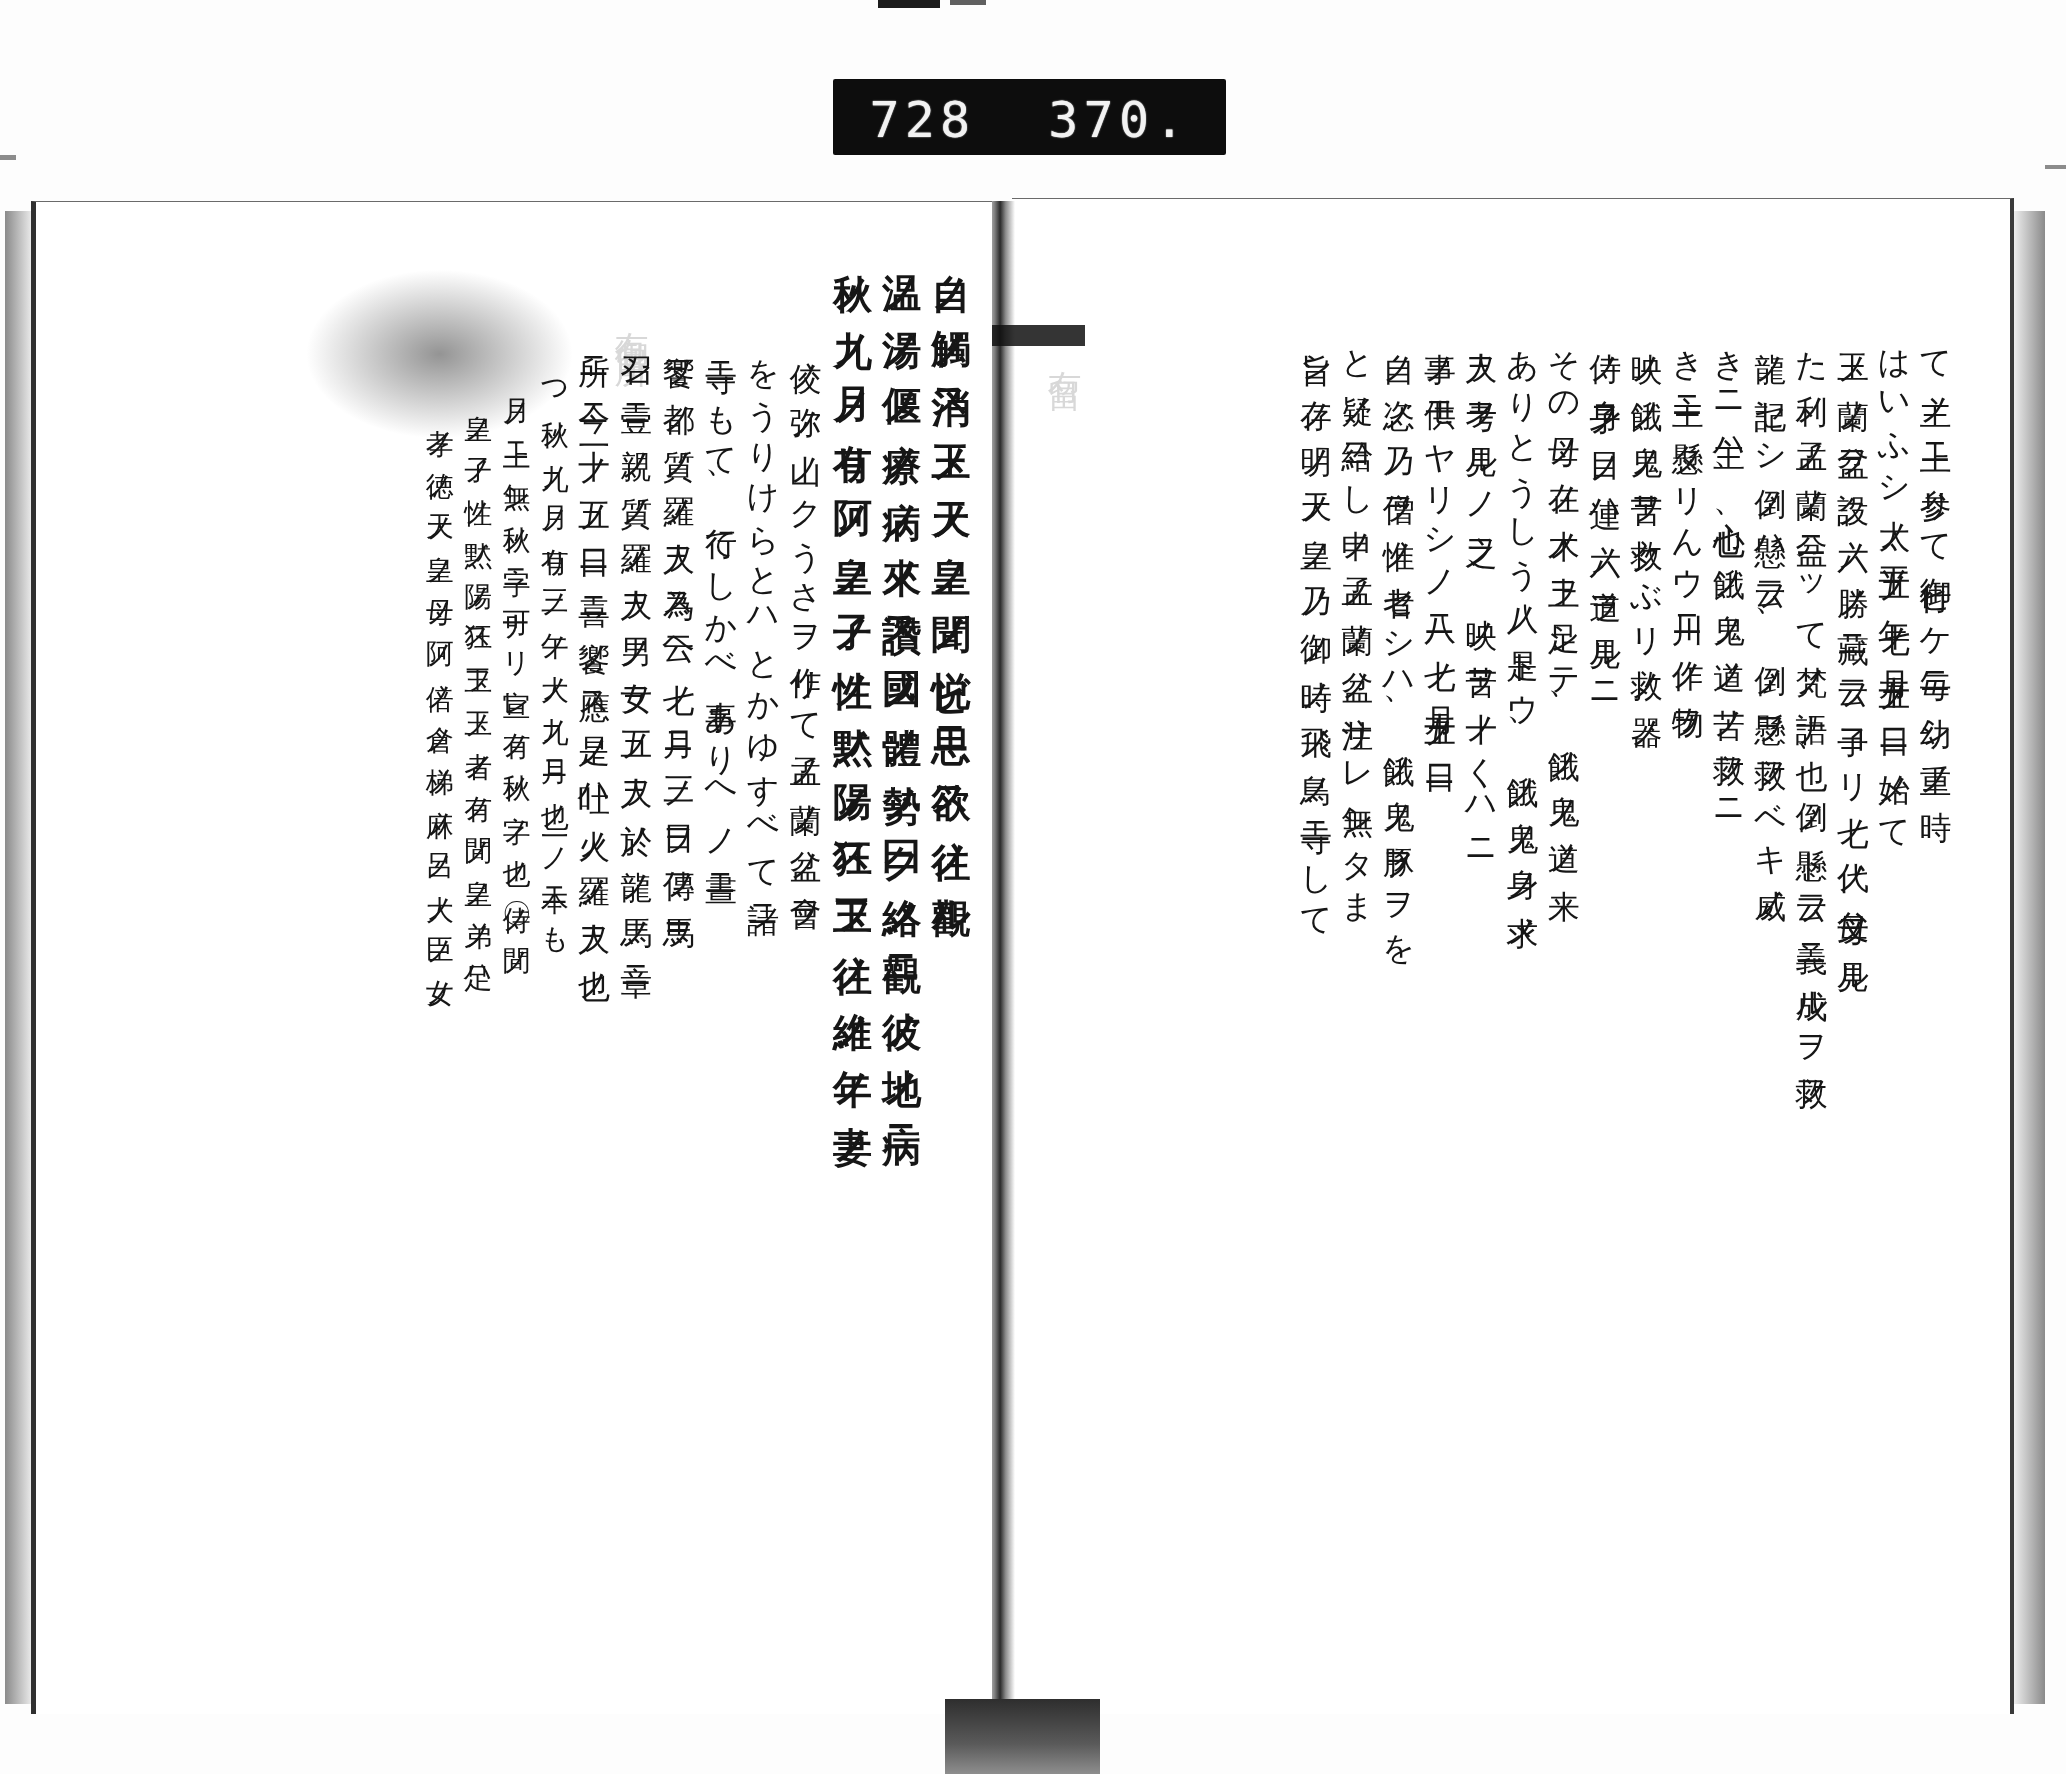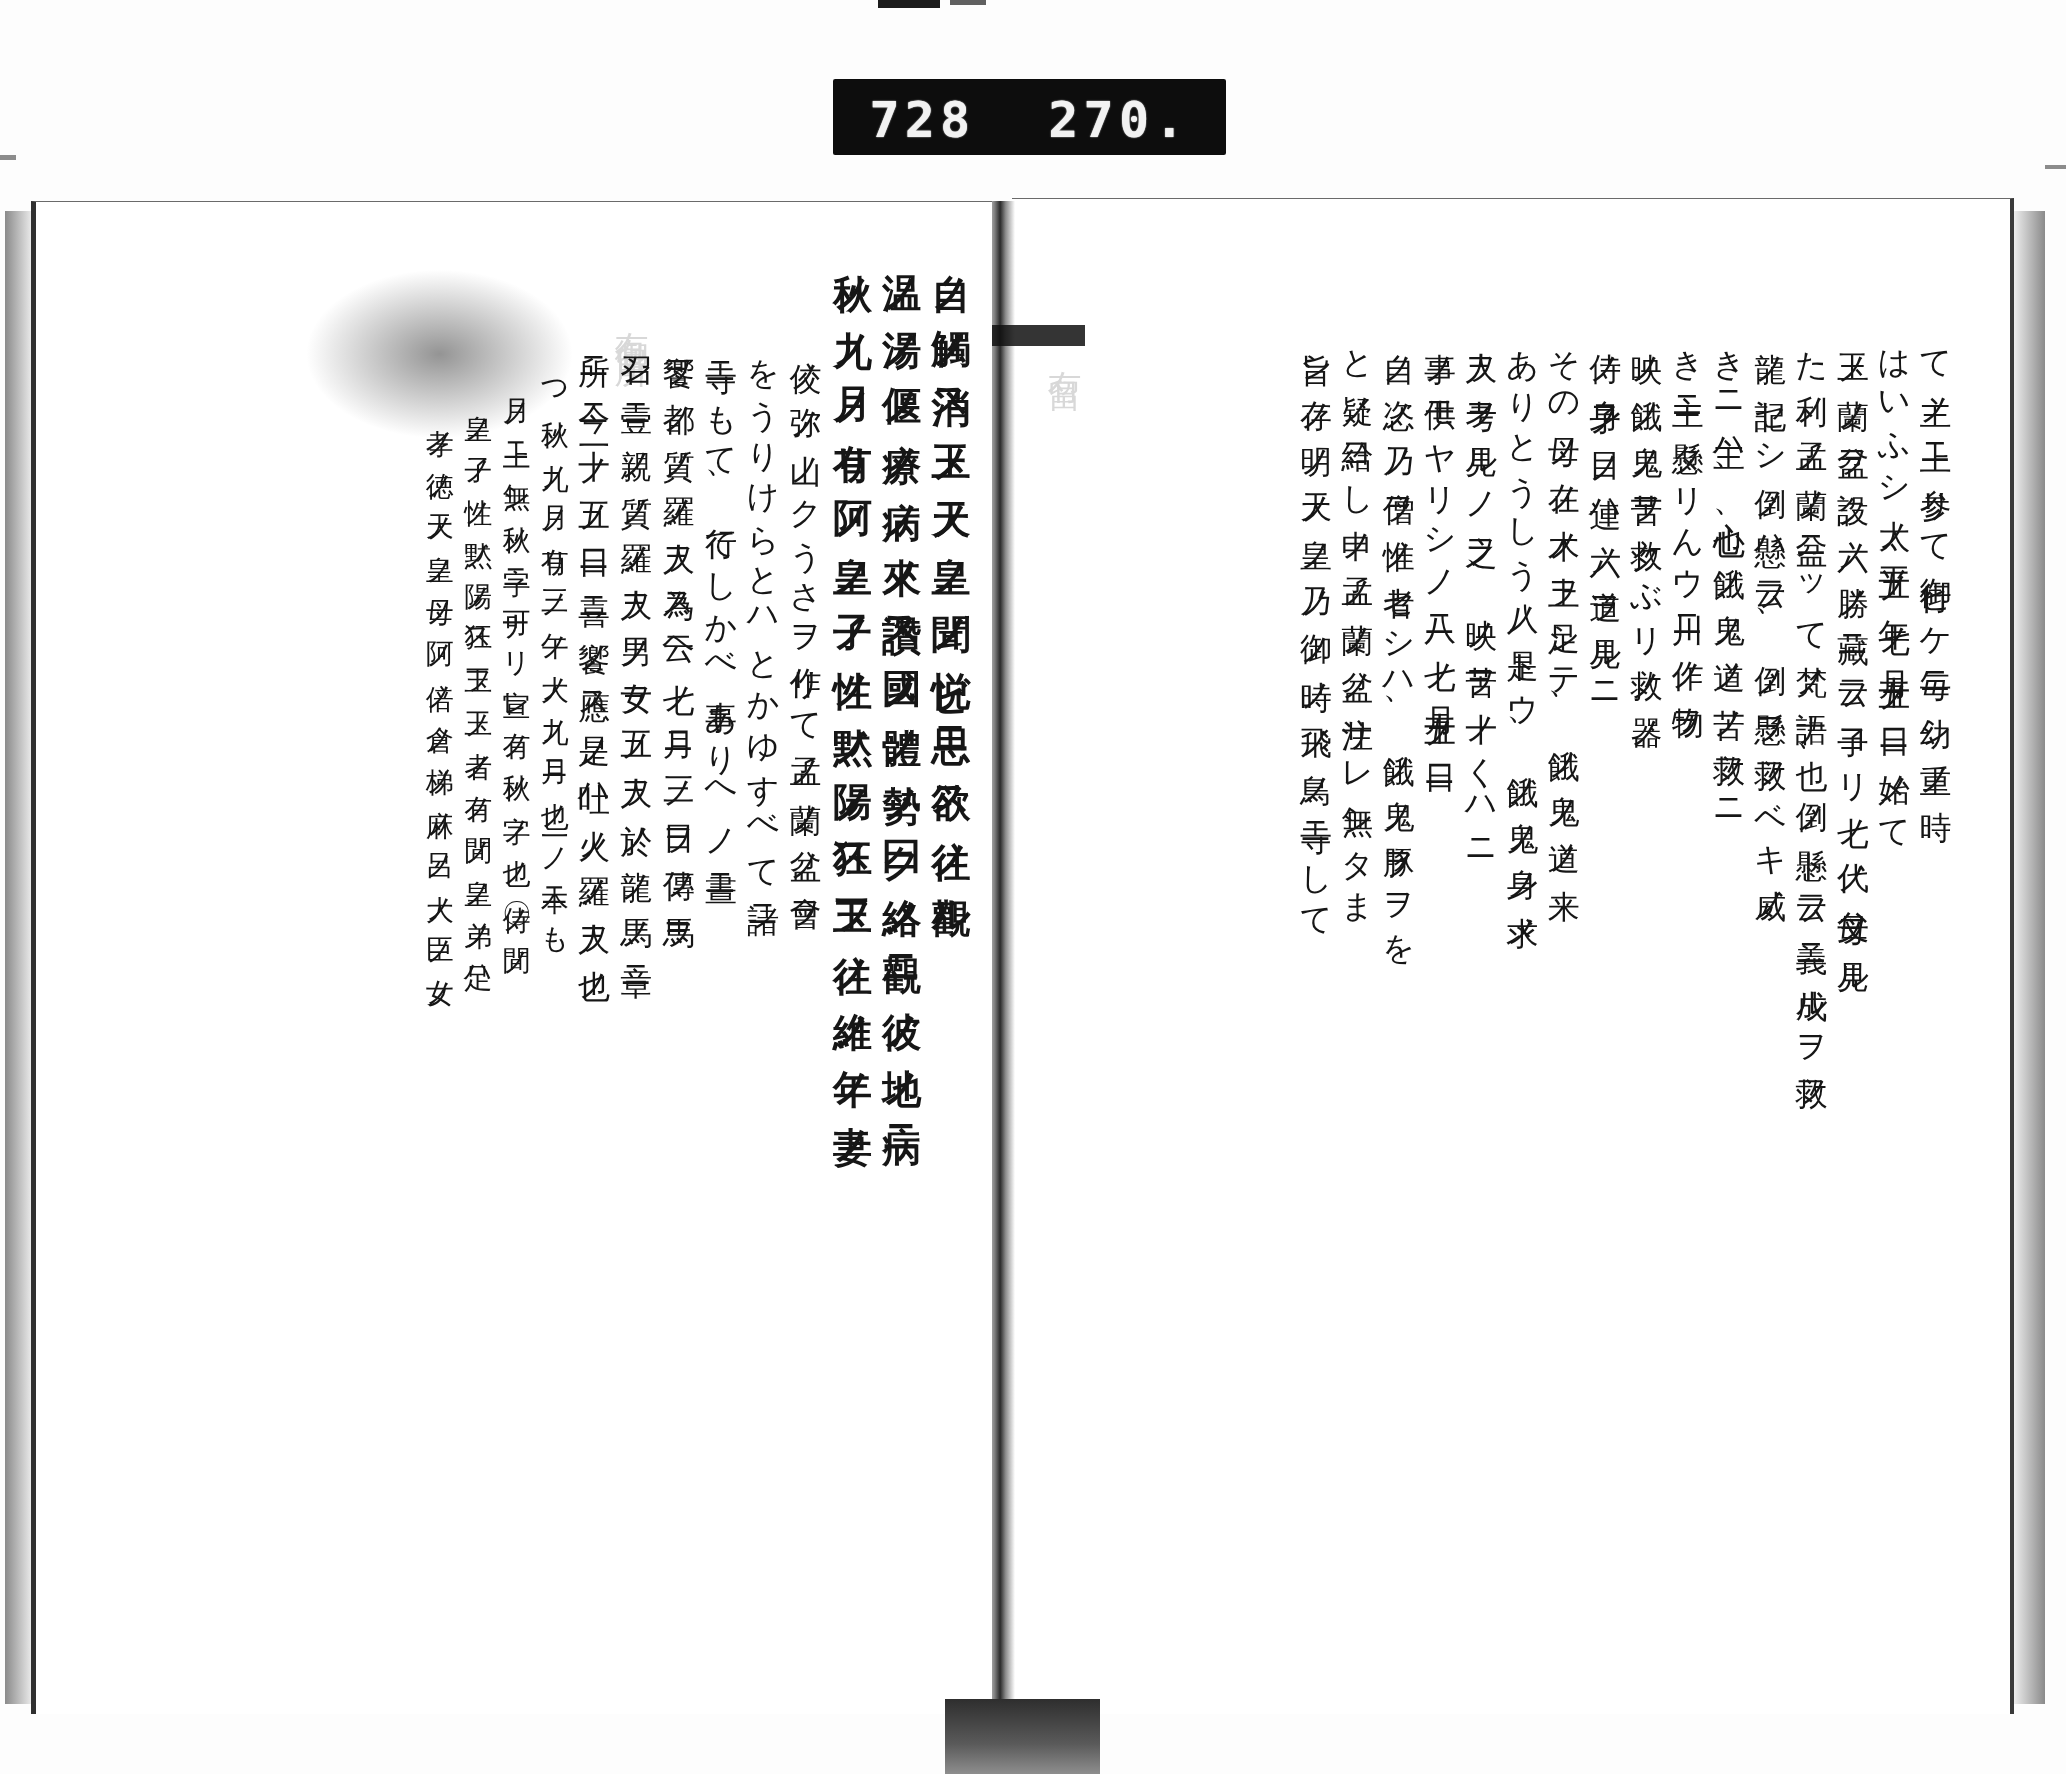--- a/index.html
+++ b/index.html
@@ -42,21 +42,21 @@
     position: absolute;
     top: 12.4px;
     left: 0;
     width: 100%;
     display: flex;
     justify-content: space-around;
     align-items: center;
     color: #f2f2f2;
     font-family: "DejaVu Sans Mono", monospace;
     font-size: 50px;
-    font-weight: bold;
+    font-weight: normal;
     letter-spacing: 5.2px;
   }
   #counter-box .digits span {
     text-shadow: 0 0 1.5px #ffffff;
   }
 
   
   #book {
     position: absolute;
     left: 0;
@@ -175,21 +175,21 @@
 <div id="film-frame">
 
   <div class="top-speck" style="left:878px;top:0px;width:62px;height:8.3px;"></div>
   <div class="top-speck" style="left:950px;top:0px;width:36px;height:5.2px;opacity:.7;"></div>
   <div class="top-speck" style="left:0px;top:155px;width:15.5px;height:5.2px;opacity:.5;"></div>
   <div class="top-speck" style="left:2045px;top:165px;width:20.7px;height:4.1px;opacity:.5;"></div>
 
   <div id="counter-box">
     <div class="digits">
       <span>728</span>
-      <span>270.</span>
+      <span>370.</span>
     </div>
   </div>
 
   <div id="book">
 
     <div class="edge" style="left:5.2px;top:41px;width:26px;height:1493px;background:linear-gradient(to right,#8a8a8a,#e8e8e8);"></div>
     <div class="edge" style="left:2014px;top:41px;width:31px;height:1493px;background:linear-gradient(to left,#8a8a8a,#ededed);"></div>
 
     <div id="page-right">
 

